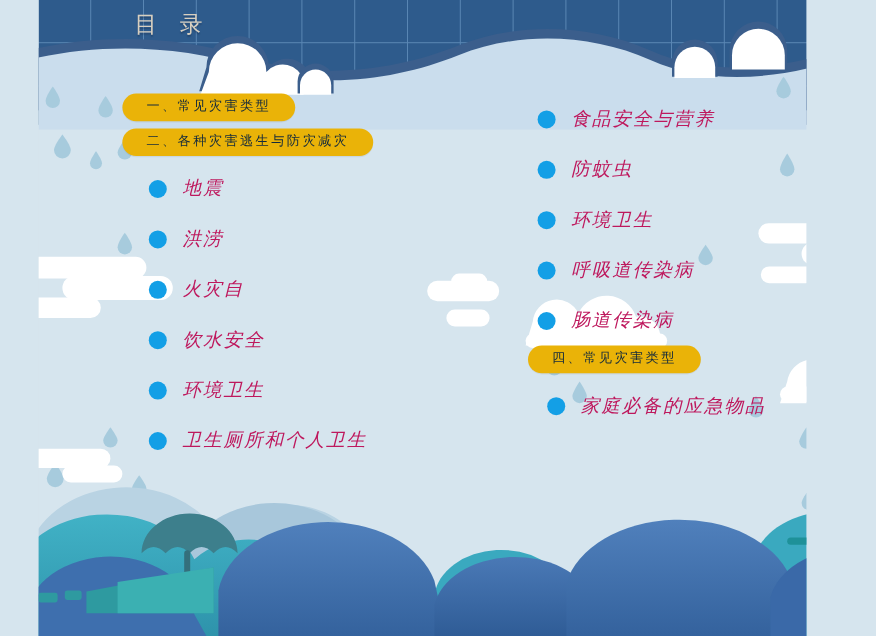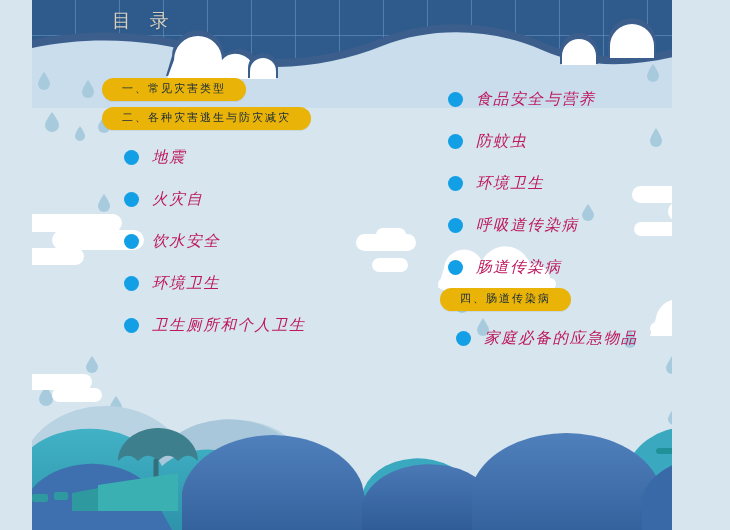--- a/index.html
+++ b/index.html
@@ -185,20 +185,24 @@
     <div class="sec-wrap">
       <div class="section-header">二、各种灾害逃生与防灾减灾</div>
     </div>
 
     <div class="item">
       <span class="bullet"></span>
       <span class="item-label">地震</span>
     </div>
     <div class="item">
       <span class="bullet"></span>
+      <span class="item-label">洪涝</span>
+    </div>
+    <div class="item">
+      <span class="bullet"></span>
       <span class="item-label">火灾自</span>
     </div>
 
 
     <div class="item">
       <span class="bullet"></span>
       <span class="item-label">饮水安全</span>
     </div>
     <div class="item">
       <span class="bullet"></span>
@@ -227,21 +231,21 @@
     <div class="item">
       <span class="bullet"></span>
       <span class="item-label">呼吸道传染病</span>
     </div>
     <div class="item">
       <span class="bullet"></span>
       <span class="item-label">肠道传染病</span>
     </div>
 
     <div class="sec-wrap">
-      <div class="section-header">四、肠道传染病</div>
+      <div class="section-header">四、常见灾害类型</div>
     </div>
 
     <div class="item indent">
       <span class="bullet"></span>
       <span class="item-label">家庭必备的应急物品</span>
     </div>
   </div>
 
   <svg id="art-front" class="art" viewBox="0 0 730 530">
     <defs>

